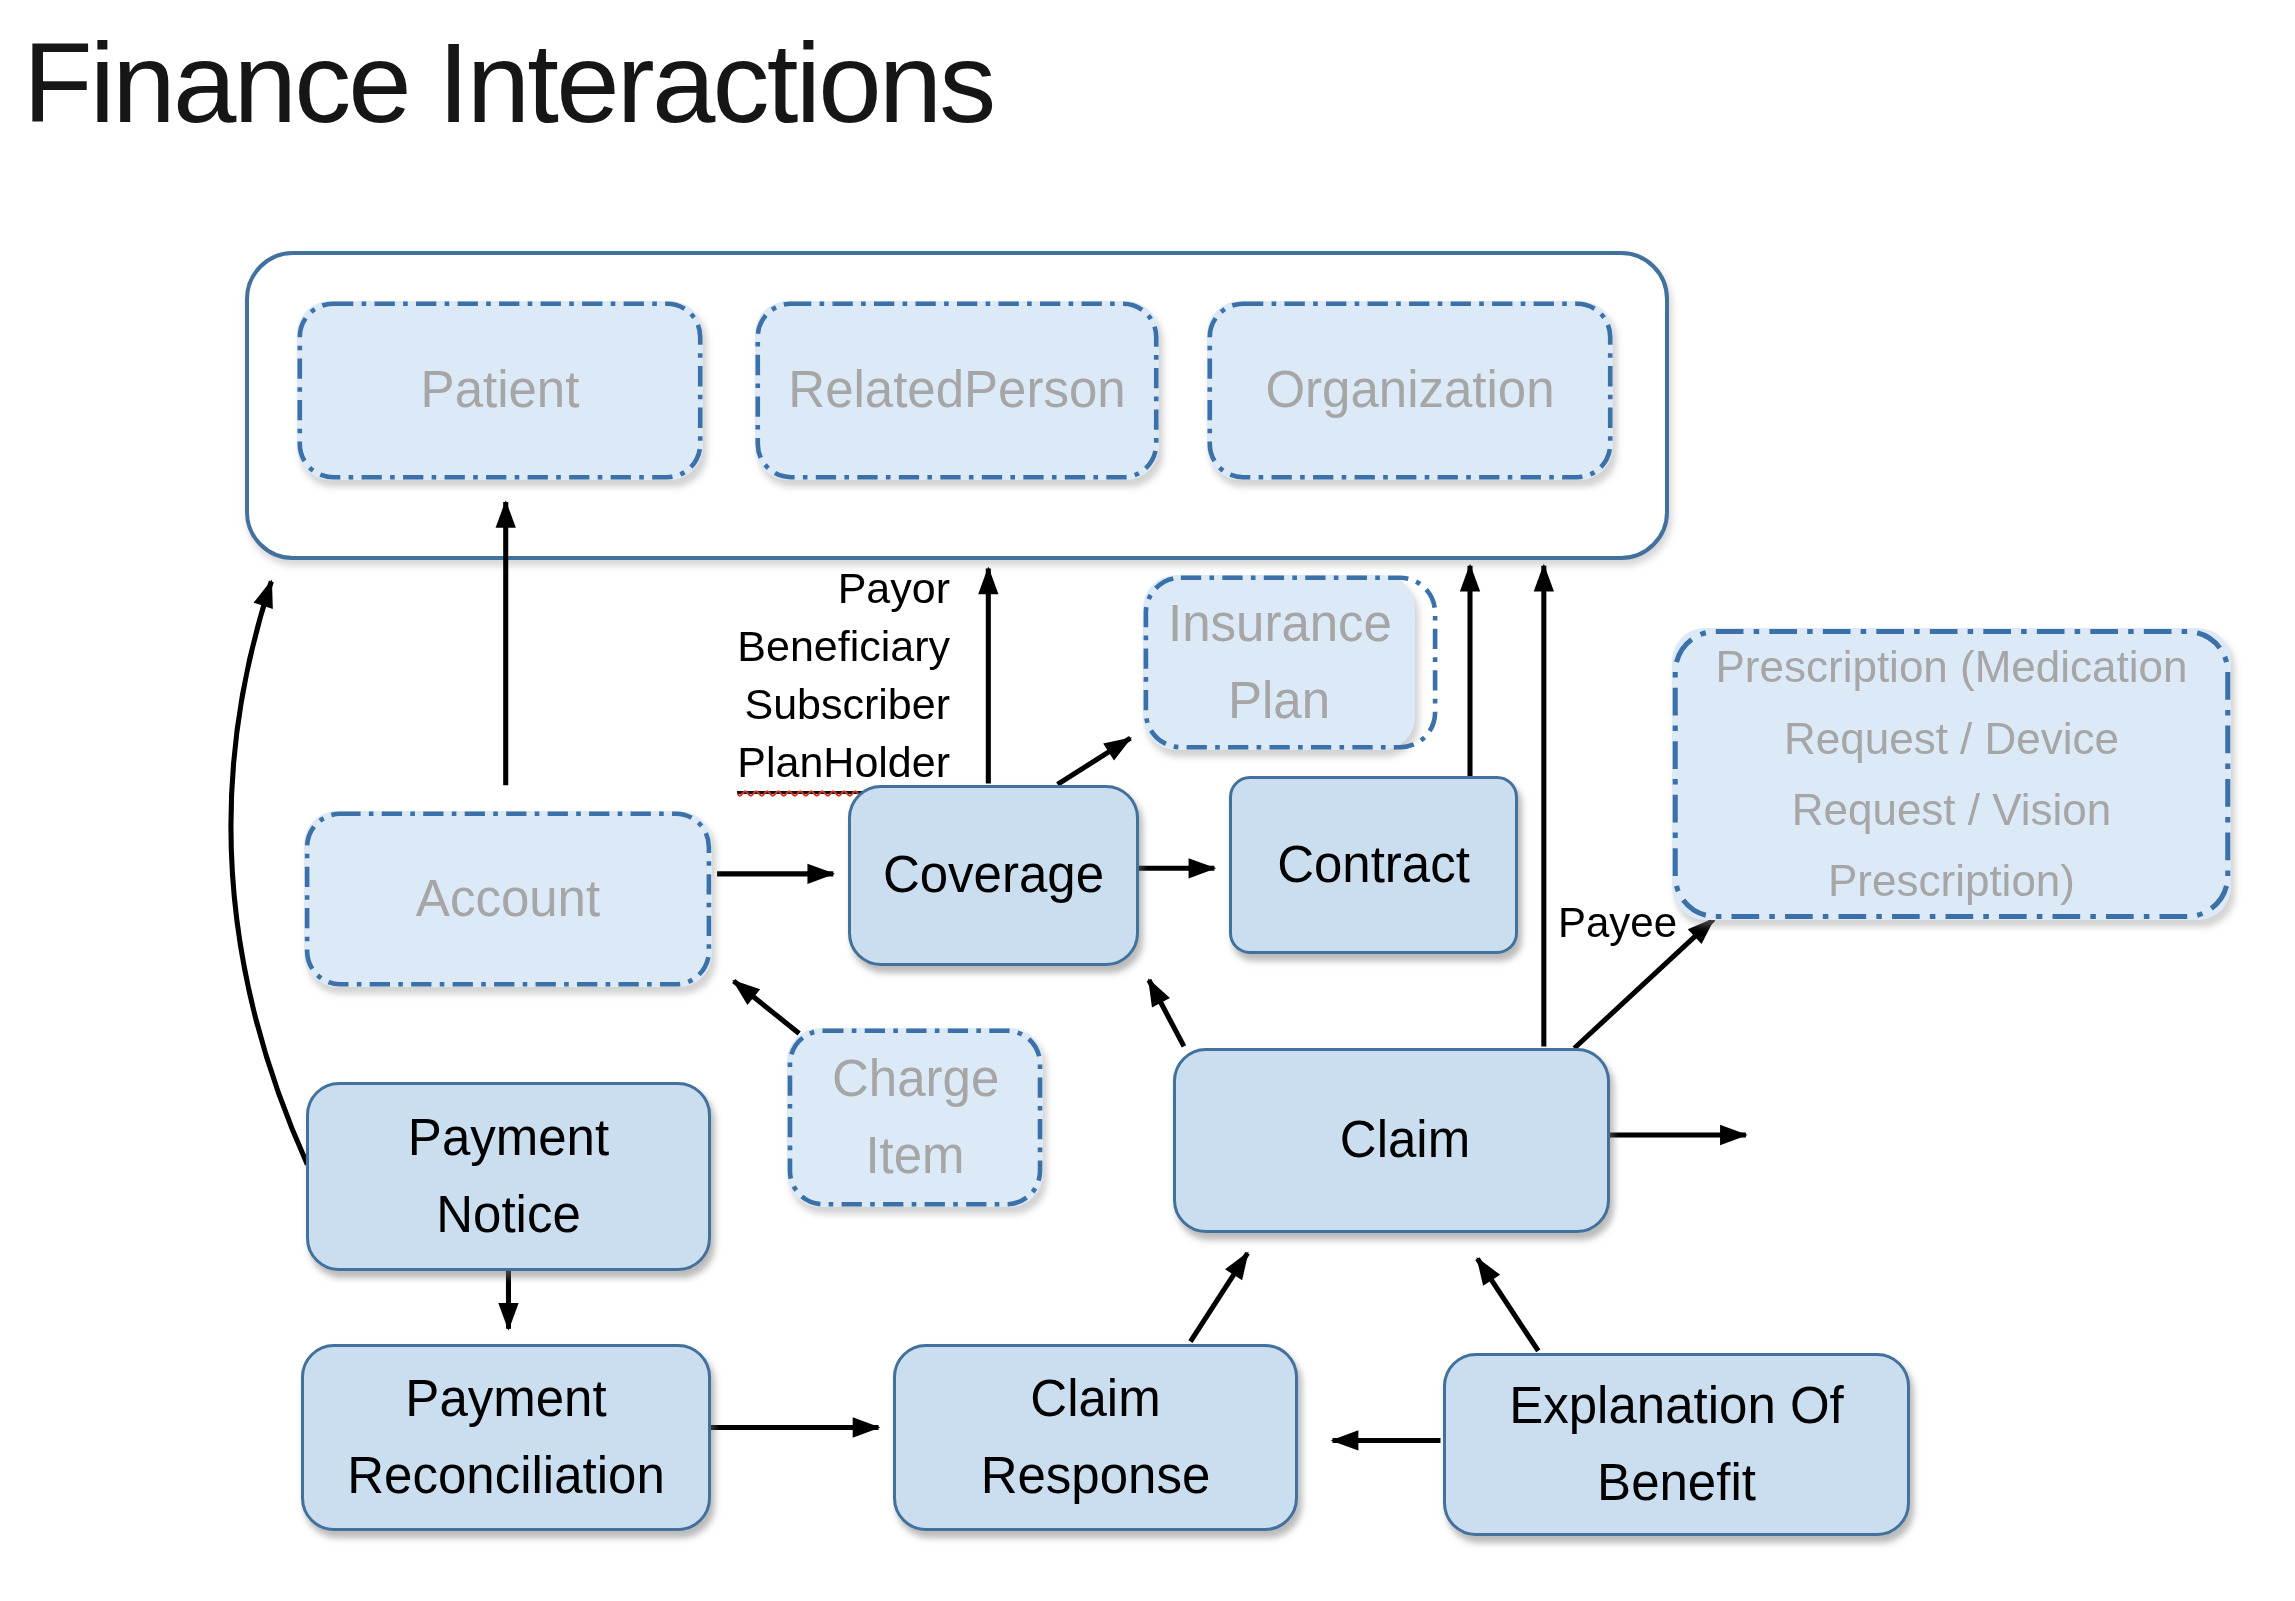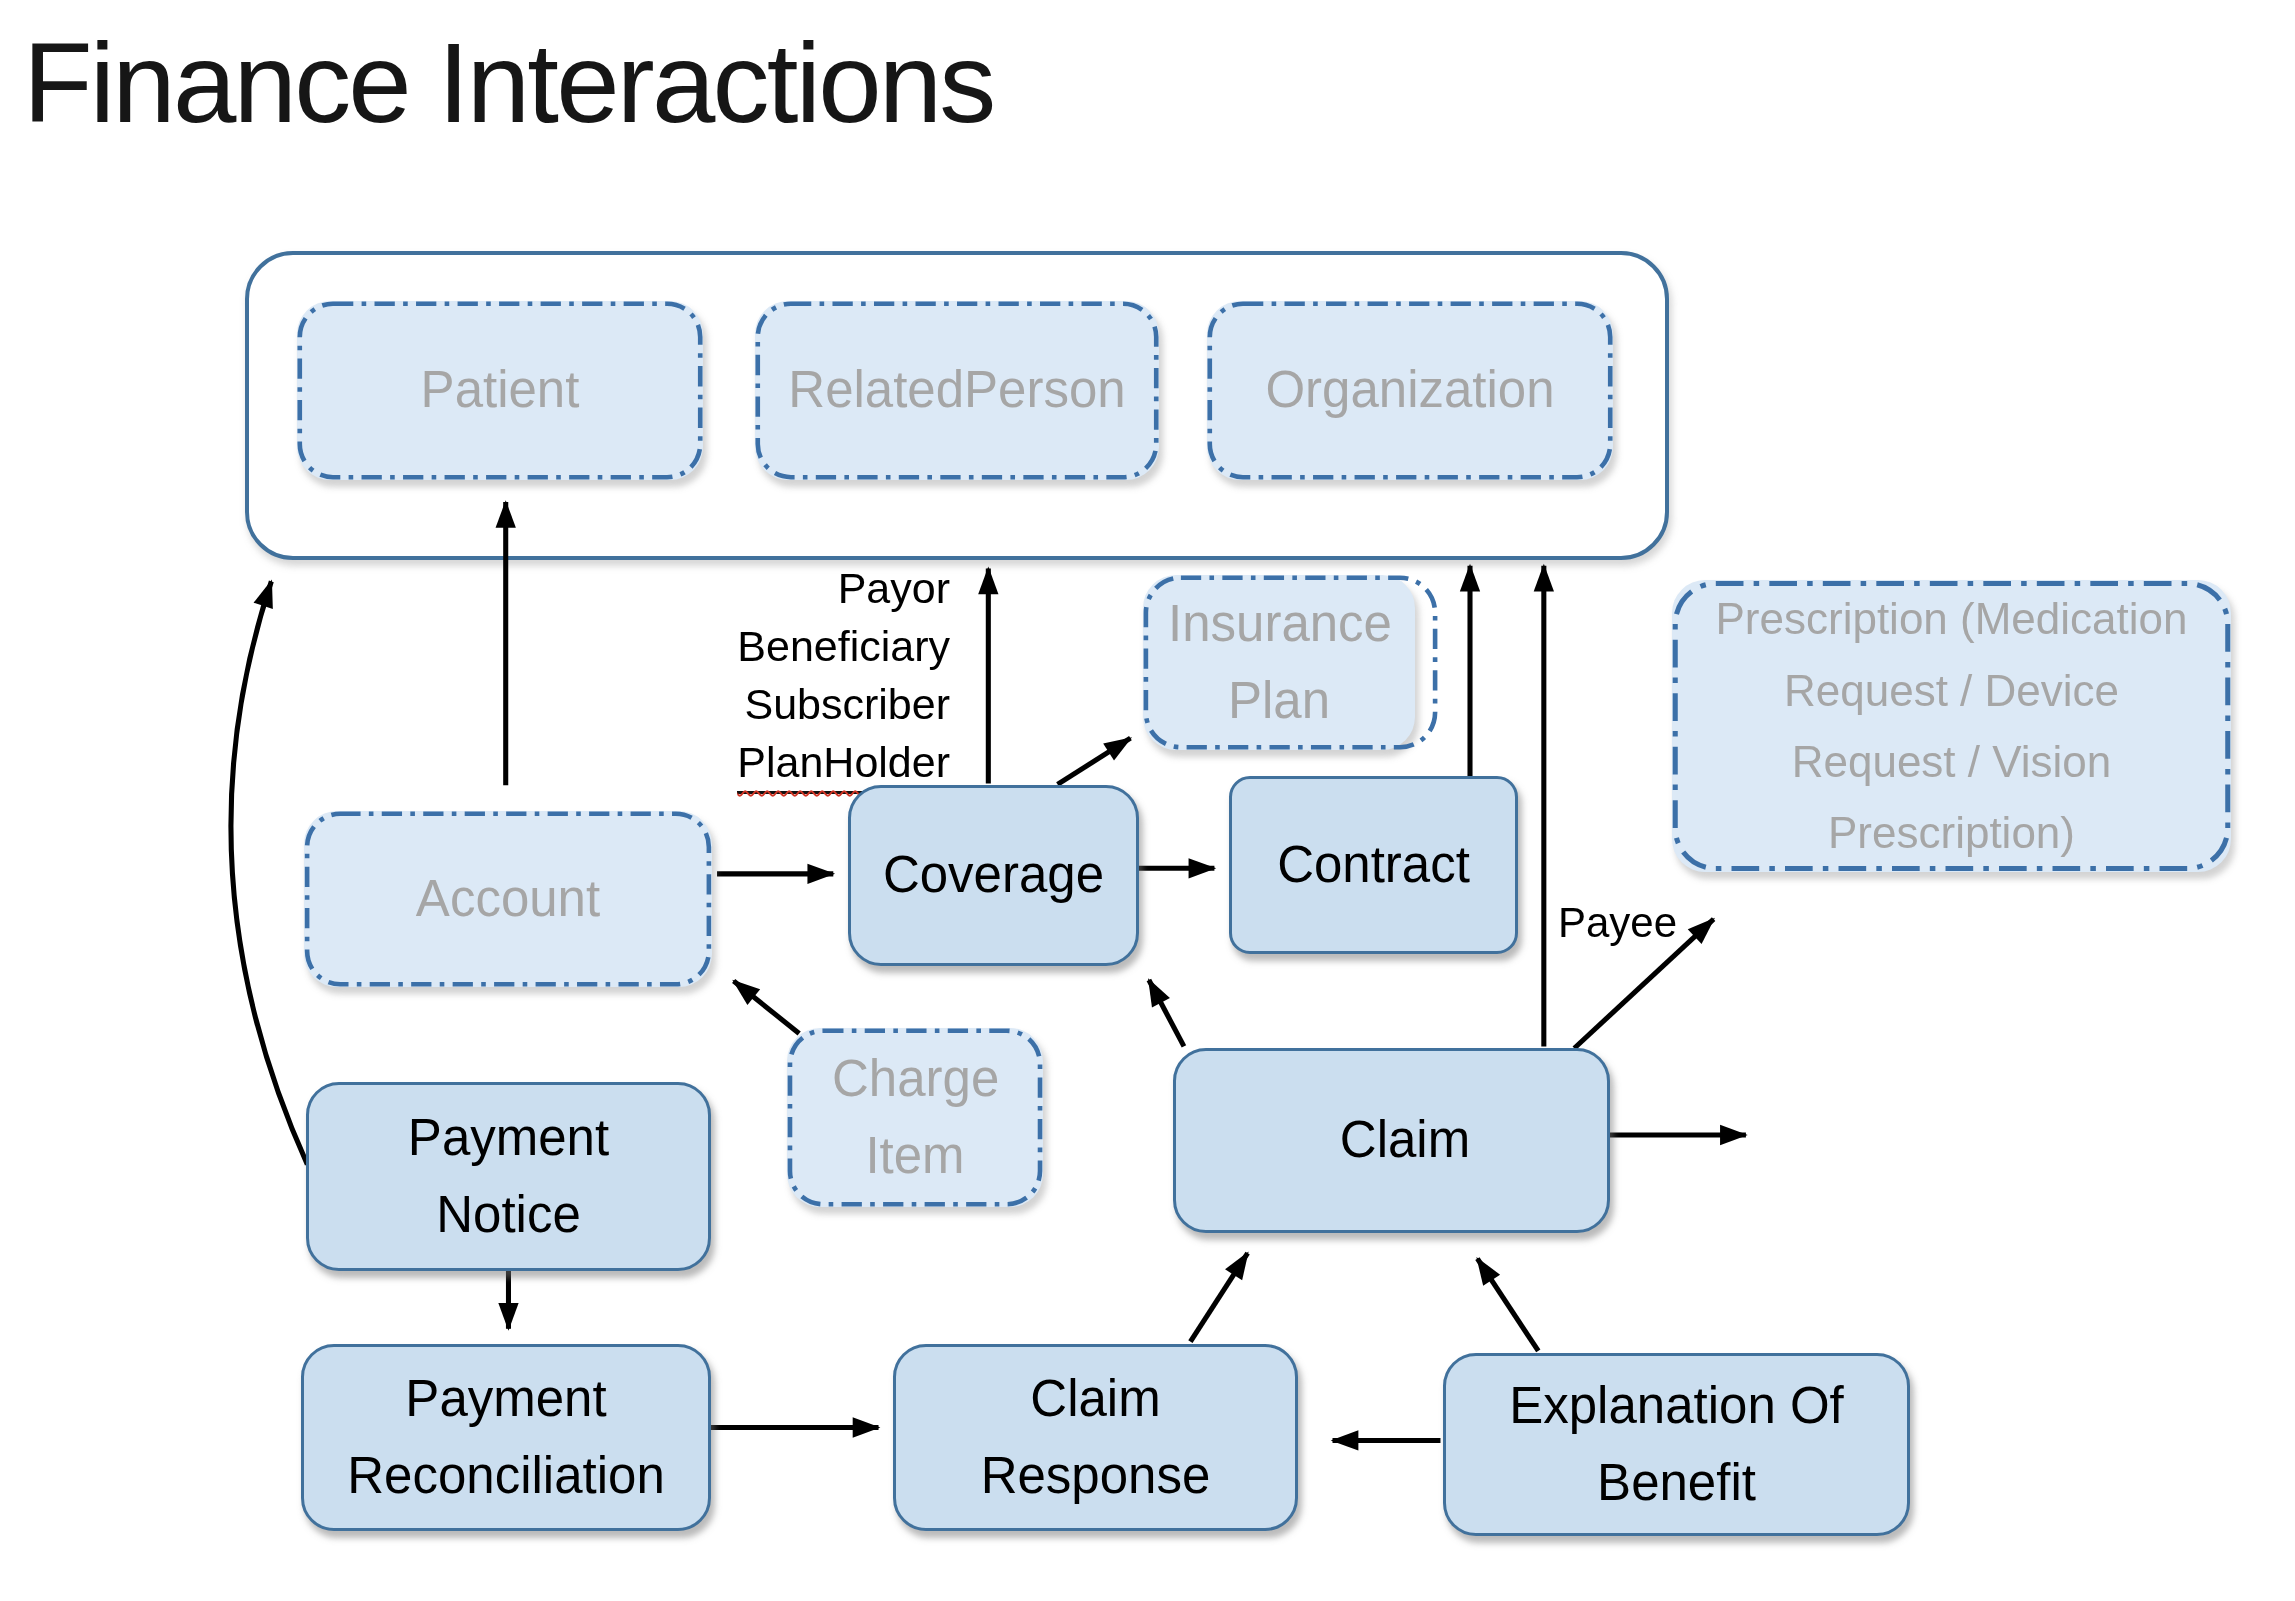--- a/index.html
+++ b/index.html
@@ -111,21 +111,21 @@
   </div>
   <div class="box solid" style="left:1229px;top:776px;width:283px;height:172px;border-radius:21px;">
     <span class="label">Contract</span>
   </div>
   <div class="box dashed" style="left:1143px;top:575px;width:272px;height:175px;">
     <svg class="dashline" width="295" height="175" viewBox="0 0 320 190">
         <rect x="3" y="3" width="314" height="184" rx="38" fill="none" stroke="#3c70a8" stroke-width="5" stroke-dasharray="22 9 5 9"></rect>
       </svg>
     <span class="label" style="max-width:222px;">Insurance Plan</span>
   </div>
-  <div class="box dashed" style="left:1672px;top:580px;width:559px;height:292px;font-size:44px;">
+  <div class="box dashed" style="left:1672px;top:628px;width:559px;height:292px;font-size:44px;">
     <svg class="dashline" width="559" height="292" viewBox="0 0 606 316">
         <rect x="3.5" y="3.5" width="599" height="309" rx="44" fill="none" stroke="#3c70a8" stroke-width="5.5" stroke-dasharray="30 11 6 11"></rect>
       </svg>
     <span class="label" style="max-width:475px;line-height:1.62;">Prescription (Medication Request / Device Request / Vision Prescription)</span>
   </div>
 
   <div class="box dashed" style="left:787px;top:1028px;width:256px;height:179px;">
     <svg class="dashline" width="256" height="179" viewBox="0 0 277 194">
         <rect x="3" y="3" width="271" height="188" rx="36" fill="none" stroke="#3c70a8" stroke-width="5" stroke-dasharray="22 9 5 9"></rect>
       </svg>

